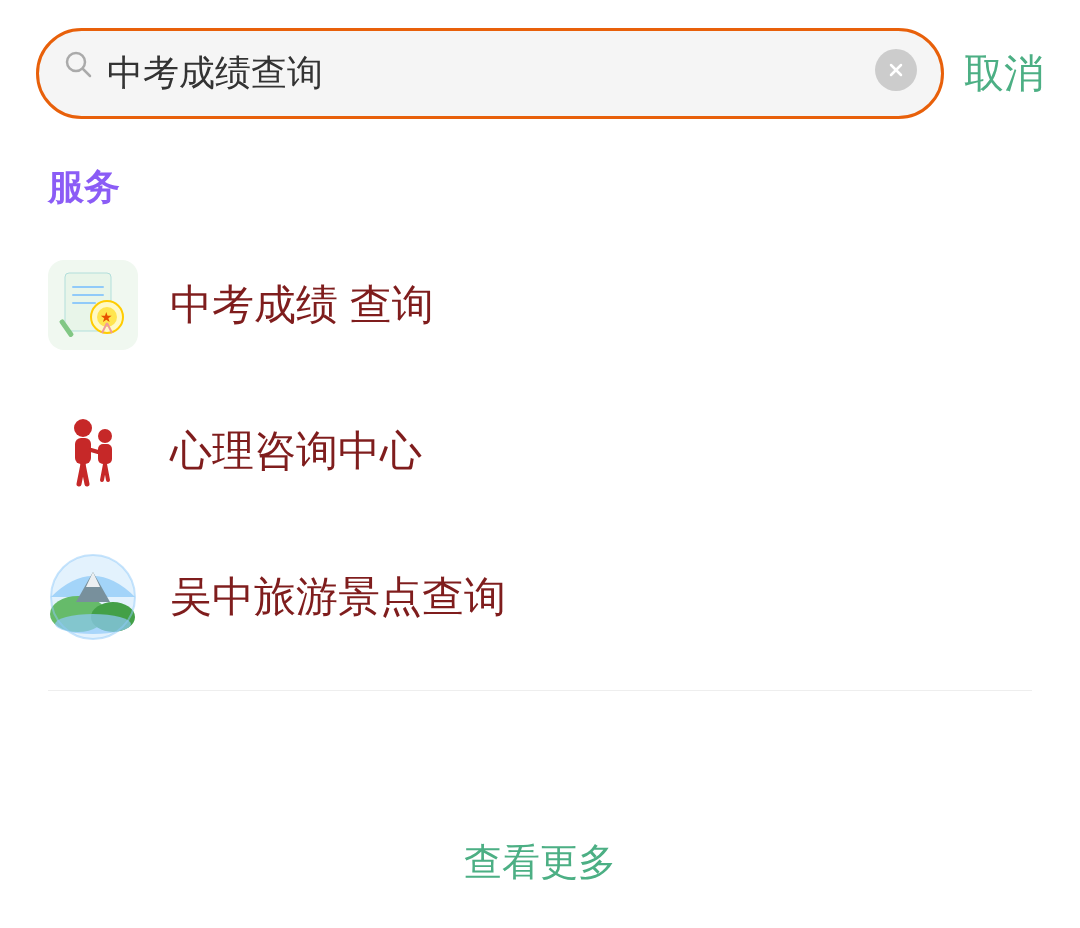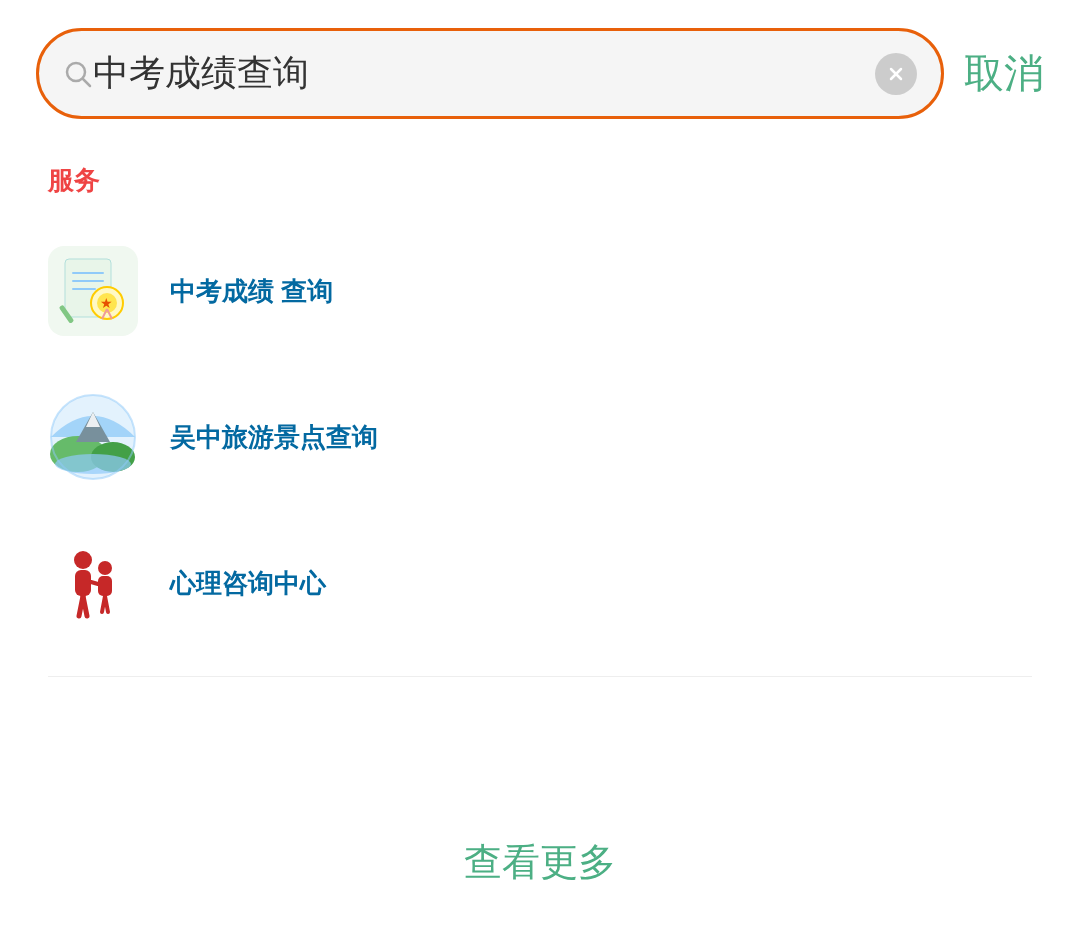--- a/index.html
+++ b/index.html
@@ -28,25 +28,26 @@
     .search-area {
       padding: 28px 36px 24px 36px;
       display: flex;
       align-items: center;
       gap: 20px;
     }
 
     .search-box {
       flex: 1;
       display: flex;
-      align-items: center;
+      align-items: flex-start;
       background: #f5f5f5;
       border-radius: 50px;
       padding: 18px 24px;
       border: 3px solid #e8600a;
+      gap: 14px;
       position: relative;
     }
 
     .search-icon-wrap {
       display: flex;
       align-items: center;
       justify-content: center;
       color: #aaa;
       font-size: 28px;
       flex-shrink: 0;
@@ -80,23 +81,23 @@
       color: #4caf84;
       cursor: pointer;
       white-space: nowrap;
       flex-shrink: 0;
       text-align: right;
     }
 
     
     .section-header {
       padding: 20px 48px 10px 48px;
-      font-size: 26px;
+      font-size: 36px;
       font-weight: 700;
-      color: #ef4444;
+      color: #8b5cf6;
     }
 
     
     .service-list {
       padding: 10px 0;
     }
 
     .service-item {
       display: flex;
       align-items: center;
@@ -110,23 +111,23 @@
       height: 90px;
       border-radius: 16px;
       flex-shrink: 0;
       display: flex;
       align-items: center;
       justify-content: center;
       overflow: hidden;
     }
 
     .service-label {
-      font-size: 26px;
-      color: #0369a1;
-      font-weight: 700;
+      font-size: 42px;
+      color: #7f1d1d;
+      font-weight: 400;
     }
 
     
     .icon-zhongkao {
       background: #f0f8f0;
       position: relative;
     }
 
     .icon-zhongkao svg {
       width: 80px;
@@ -217,60 +218,60 @@
           <line x1="59" y1="68" x2="54" y2="58" stroke="#ef9a9a" stroke-width="2"></line>
 
           <rect x="10" y="50" width="5" height="20" rx="2" fill="#81c784" transform="rotate(-35 18 60)"></rect>
         </svg>
       </div>
       <span class="service-label">中考成绩 查询</span>
     </div>
 
 
     <div class="service-item">
-      <div class="service-icon icon-wuzhong-tour">
-        <svg width="90" height="90" viewBox="0 0 90 90" fill="none">
-          <circle cx="45" cy="45" r="42" fill="#e3f2fd"></circle>
-
-          <path d="M3 45 Q45 3 87 45 Z" fill="#64b5f6" opacity="0.5"></path>
-
-          <ellipse cx="30" cy="62" rx="28" ry="18" fill="#66bb6a"></ellipse>
-          <ellipse cx="65" cy="65" rx="22" ry="15" fill="#43a047"></ellipse>
-
-          <ellipse cx="45" cy="72" rx="38" ry="10" fill="#90caf9" opacity="0.7"></ellipse>
-
-          <polygon points="45,20 62,50 28,50" fill="#78909c"></polygon>
-          <polygon points="45,20 52,35 38,35" fill="#eceff1"></polygon>
-
-          <circle cx="45" cy="45" r="42" fill="none" stroke="#90caf9" stroke-width="2" opacity="0.5"></circle>
-        </svg>
-      </div>
-      <span class="service-label">吴中旅游景点查询</span>
-    </div>
-
-    <div class="service-item">
       <div class="service-icon icon-xinli">
         <svg width="90" height="90" viewBox="0 0 90 90" fill="none">
 
           <circle cx="35" cy="22" r="9" fill="#c62828"></circle>
           <rect x="27" y="32" width="16" height="26" rx="6" fill="#c62828"></rect>
           <line x1="35" y1="58" x2="31" y2="78" stroke="#c62828" stroke-width="5" stroke-linecap="round"></line>
           <line x1="35" y1="58" x2="39" y2="78" stroke="#c62828" stroke-width="5" stroke-linecap="round"></line>
 
           <circle cx="57" cy="30" r="7" fill="#c62828"></circle>
           <rect x="50" y="38" width="14" height="20" rx="5" fill="#c62828"></rect>
           <line x1="57" y1="58" x2="54" y2="74" stroke="#c62828" stroke-width="4" stroke-linecap="round"></line>
           <line x1="57" y1="58" x2="60" y2="74" stroke="#c62828" stroke-width="4" stroke-linecap="round"></line>
 
           <line x1="43" y1="44" x2="50" y2="46" stroke="#c62828" stroke-width="4" stroke-linecap="round"></line>
         </svg>
       </div>
       <span class="service-label">心理咨询中心</span>
     </div>
 
+    <div class="service-item">
+      <div class="service-icon icon-wuzhong-tour">
+        <svg width="90" height="90" viewBox="0 0 90 90" fill="none">
+          <circle cx="45" cy="45" r="42" fill="#e3f2fd"></circle>
+
+          <path d="M3 45 Q45 3 87 45 Z" fill="#64b5f6" opacity="0.5"></path>
+
+          <ellipse cx="30" cy="62" rx="28" ry="18" fill="#66bb6a"></ellipse>
+          <ellipse cx="65" cy="65" rx="22" ry="15" fill="#43a047"></ellipse>
+
+          <ellipse cx="45" cy="72" rx="38" ry="10" fill="#90caf9" opacity="0.7"></ellipse>
+
+          <polygon points="45,20 62,50 28,50" fill="#78909c"></polygon>
+          <polygon points="45,20 52,35 38,35" fill="#eceff1"></polygon>
+
+          <circle cx="45" cy="45" r="42" fill="none" stroke="#90caf9" stroke-width="2" opacity="0.5"></circle>
+        </svg>
+      </div>
+      <span class="service-label">吴中旅游景点查询</span>
+    </div>
+
   </div>
 
   <div class="divider"></div>
 
   <div class="see-more-area">
     <span class="see-more-btn">查看更多</span>
   </div>
 
 </div>
 

